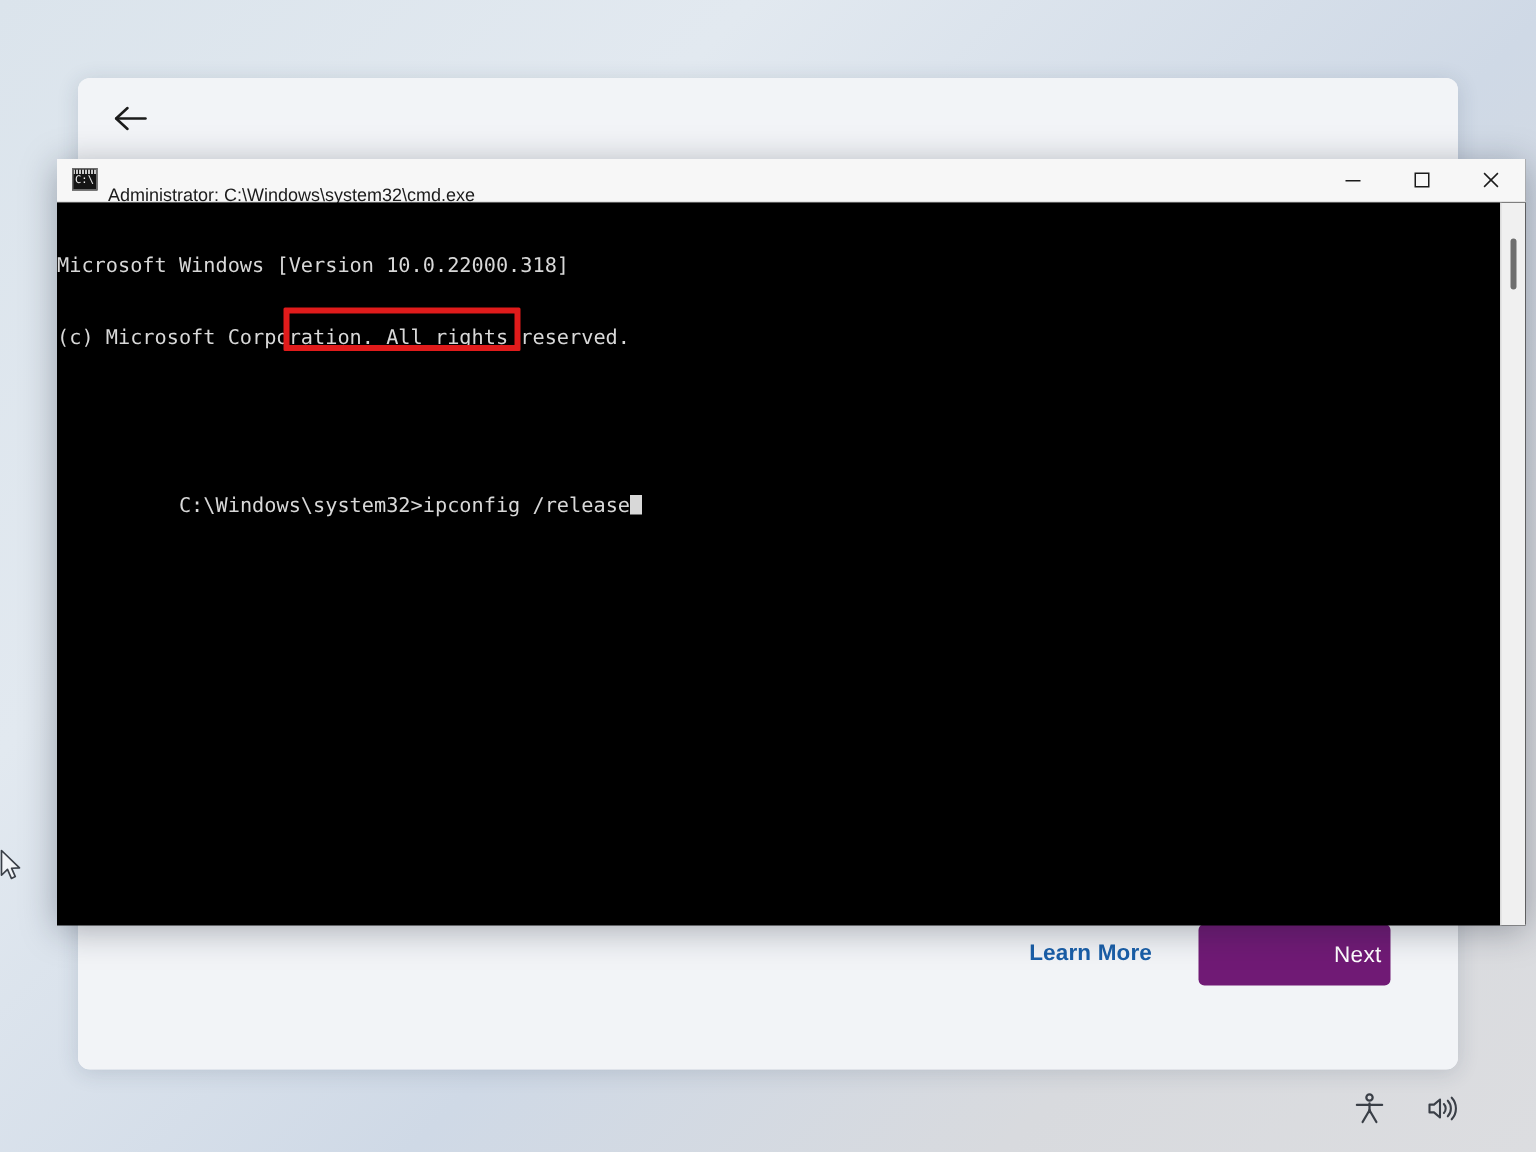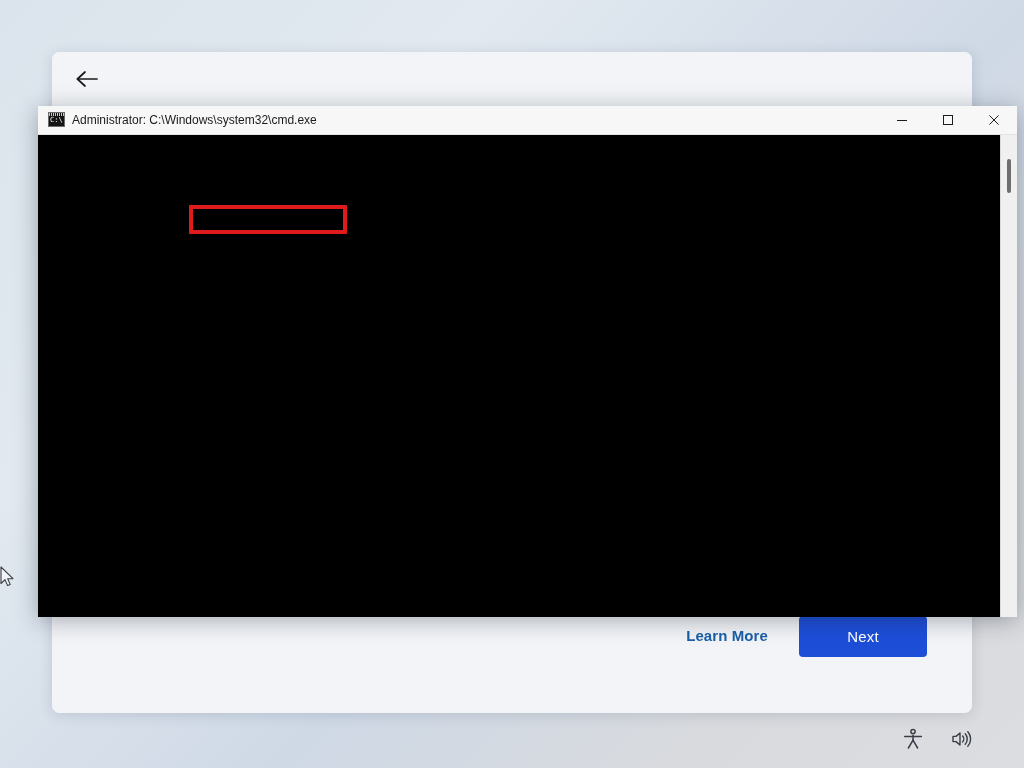--- a/index.html
+++ b/index.html
@@ -145,21 +145,21 @@
     font-family: "DejaVu Sans Mono", monospace;
     font-size: 7px;
     line-height: 9px;
     color: #f0f0f0;
     white-space: nowrap;
   }
 
   #cmd-title {
     position: absolute;
     left: 34px;
-    top: 0;
+    top: 10px;
     height: 28px;
     line-height: 28px;
     font-size: 12px;
     color: #1b1b1b;
     white-space: nowrap;
   }
 
   .cmd-ctl {
     position: absolute;
     top: 0;
@@ -285,21 +285,21 @@
             <line x1="2.6" y1="9" x2="22" y2="9" stroke="#1b1b1b" stroke-width="1.7" stroke-linecap="round"></line>
           </svg>
         </span>
       </div>
     </div>
 
     <div id="card-body"></div>
 
     <div id="card-footer">
       <div id="learn-more-link" style="color: rgb(26, 95, 168); font-weight: bold;">Learn More</div>
-      <button id="next-button" style="background: #1d4ed8;">Next</button>
+      <button id="next-button" style="background: #701a75; text-align: right;">Next</button>
     </div>
   </div>
 
   <div id="cmd-window">
 
     <div id="cmd-titlebar">
       <div id="cmd-icon">
         <span id="cmd-icon-glyph">C:\</span>
       </div>
       <div id="cmd-title">Administrator: C:\Windows\system32\cmd.exe</div>
@@ -322,20 +322,28 @@
         <span>
           <svg width="12" height="12" viewBox="0 0 12 12">
             <line x1="1.4" y1="1.4" x2="10.6" y2="10.6" stroke="#1b1b1b" stroke-width="1"></line>
             <line x1="10.6" y1="1.4" x2="1.4" y2="10.6" stroke="#1b1b1b" stroke-width="1"></line>
           </svg>
         </span>
       </div>
     </div>
 
     <div id="cmd-console" style="background: rgb(0, 0, 0);">
+      <div id="cmd-text" style="color: rgb(216, 216, 216);">
+        <div class="cmd-line"><span>Microsoft Windows [Version 10.0.22000.318]</span></div>
+        <div class="cmd-line"><span>(c) Microsoft Corporation. All rights reserved.</span></div>
+        <div class="cmd-line"><span></span></div>
+        <div class="cmd-line">
+          <span>C:\Windows\system32&gt;ipconfig /release</span><span id="cmd-cursor" style="background: rgb(216, 216, 216);"></span>
+        </div>
+      </div>
 
       <div id="command-highlight" style="border-color: rgb(224, 27, 27);"></div>
 
       <div id="cmd-scrollbar">
         <div id="cmd-scroll-thumb"></div>
       </div>
     </div>
   </div>
 
   <div id="tray">

